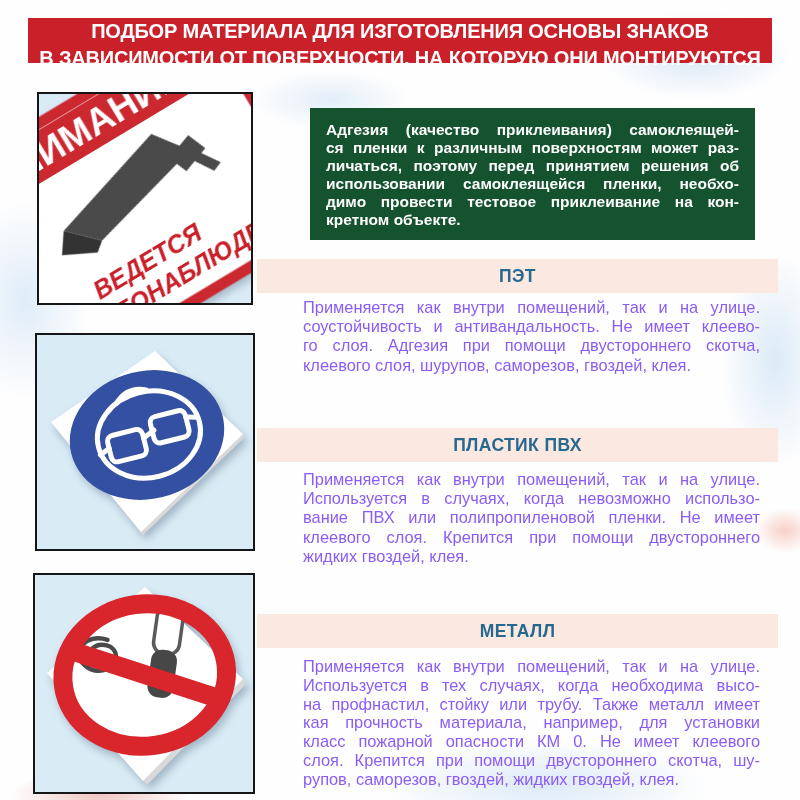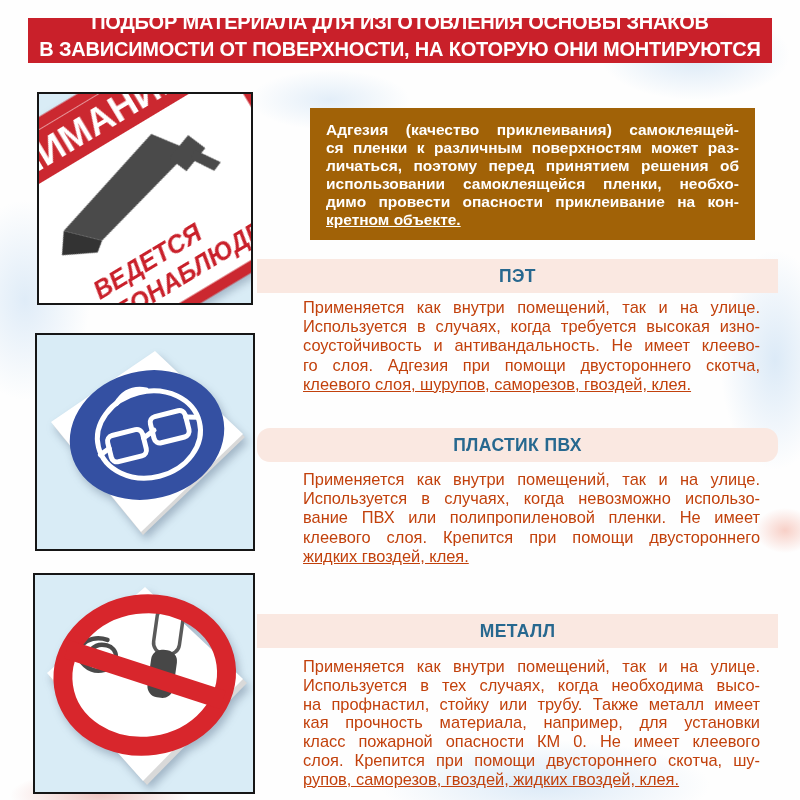--- a/index.html
+++ b/index.html
@@ -12,45 +12,45 @@
   .blob.b-1{left:600px;top:10px;width:190px;height:90px;background:radial-gradient(closest-side,rgba(186,214,240,.55),rgba(186,214,240,0));}
   .blob.b-2{left:720px;top:250px;width:110px;height:220px;background:radial-gradient(closest-side,rgba(186,214,240,.5),rgba(186,214,240,0));}
   .blob.b-3{left:-40px;top:200px;width:130px;height:200px;background:radial-gradient(closest-side,rgba(186,214,240,.45),rgba(186,214,240,0));}
   .blob.b-4{left:380px;top:740px;width:330px;height:90px;background:radial-gradient(closest-side,rgba(186,214,240,.5),rgba(186,214,240,0));}
   .blob.b-5{left:755px;top:508px;width:60px;height:45px;background:radial-gradient(closest-side,rgba(247,205,196,.95),rgba(247,205,196,0));border-radius:8px;}
   .blob.b-6{left:10px;top:770px;width:180px;height:50px;background:radial-gradient(closest-side,rgba(228,150,144,.55),rgba(228,150,144,0));}
   .blob.b-7{left:250px;top:70px;width:160px;height:60px;background:radial-gradient(closest-side,rgba(186,214,240,.4),rgba(186,214,240,0));}
 
   .banner{position:absolute;left:28px;top:18px;width:744px;height:45px;
           background:#c9202a;color:#fff;font-weight:bold;
-          display:flex;flex-direction:column;justify-content:flex-end;align-items:center;
+          display:flex;flex-direction:column;justify-content:space-between;align-items:center;
           font-size:20px;line-height:27px;letter-spacing:-.2px;text-align:center;}
 
   .panel{position:absolute;background:#d9ecf6;border:2px solid #161616;overflow:hidden;}
   .panel.p1{left:37px;top:92px;width:212px;height:209px;}
   .panel.p2{left:35px;top:333px;width:216px;height:214px;}
   .panel.p3{left:33px;top:573px;width:218px;height:217px;}
   .panel svg{display:block;width:100%;height:100%;}
 
   .redbox{position:absolute;left:310px;top:108px;width:445px;height:132px;
-          background:#a16207;color:#fff;font-weight:bold;
+          background:#14532d;color:#fff;font-weight:bold;
           padding:13px 16px;box-sizing:border-box;
           font-size:15.5px;line-height:17.9px;}
 
   .band{position:absolute;left:257px;width:521px;height:34px;background:#fae8e1;
         display:flex;align-items:center;justify-content:center;}
-  .band.s1{top:259px;justify-content:center;} .band.s2{top:428px;border-radius:13px;} .band.s3{top:614px;}
+  .band.s1{top:259px;justify-content:center;} .band.s2{top:428px;} .band.s3{top:614px;}
   .band-title{color:#27688f;font-weight:bold;font-size:17.5px;letter-spacing:.4px;}
 
-  .para{position:absolute;left:303px;width:457px;color:#c2410c;
+  .para{position:absolute;left:303px;width:457px;color:#8b5cf6;
         font-size:16.4px;line-height:19.2px;}
   .para.s1{top:298px;} .para.s2{top:470px;} .para.s3{top:657px;line-height:18.8px;}
 
   .jline{text-align:justify;text-align-last:justify;white-space:normal;}
-  .jline:last-child{text-align-last:left;text-decoration:underline;}
+  .jline:last-child{text-align-last:left;}
 
   .sign-shadow{filter:drop-shadow(3px 5px 4px rgba(60,80,110,.35));}
 </style>
 </head>
 <body>
 
 <div class="page">
 
   <div class="blob b-1"></div>
   <div class="blob b-2"></div>
@@ -81,30 +81,29 @@
         <text x="16" y="88" text-anchor="middle" font-size="25" font-weight="bold" font-style="italic" fill="#c9202a">ВИДЕОНАБЛЮДЕНИЕ</text>
       </g>
     </svg>
   </div>
 
   <div class="redbox">
       <div class="jline">Адгезия (качество приклеивания) самоклеящей-</div>
       <div class="jline">ся пленки к различным поверхностям может раз-</div>
       <div class="jline">личаться, поэтому перед принятием решения об</div>
       <div class="jline">использовании самоклеящейся пленки, необхо-</div>
-      <div class="jline">димо провести опасности приклеивание на кон-</div>
+      <div class="jline">димо провести тестовое приклеивание на кон-</div>
       <div class="jline">кретном объекте.</div>
     </div>
 
   <div class="band s1">
     <span class="band-title">ПЭТ</span>
   </div>
   <div class="para s1">
       <div class="jline">Применяется как внутри помещений, так и на улице.</div>
-      <div class="jline">Используется в случаях, когда требуется высокая изно-</div>
       <div class="jline">соустойчивость и антивандальность. Не имеет клеево-</div>
       <div class="jline">го слоя. Адгезия при помощи двустороннего скотча,</div>
       <div class="jline">клеевого слоя, шурупов, саморезов, гвоздей, клея.</div>
     </div>
 
   <div class="panel p2">
     <svg viewBox="0 0 216 214">
       <g class="sign-shadow">
         <polygon points="122,20 208,102 106,200 16,90" fill="#d9d9d9"></polygon>
         <polygon points="118,16 206,99 104,197 14,87" fill="#ffffff"></polygon>

